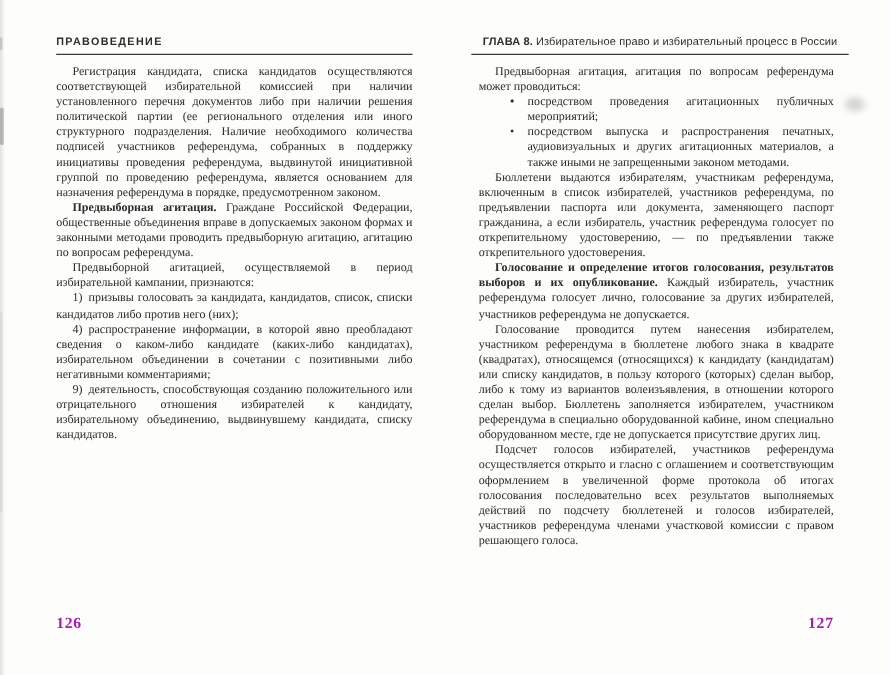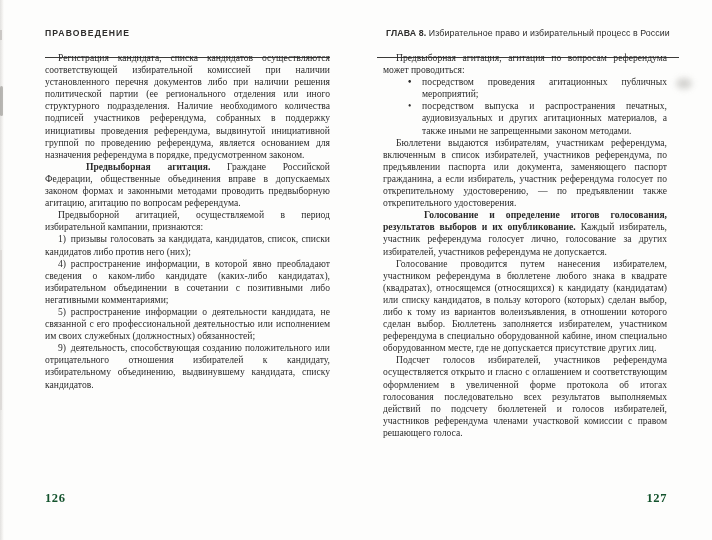--- a/index.html
+++ b/index.html
@@ -22,41 +22,41 @@
   .smudge{position:absolute;left:676px;top:78px;width:16px;height:11px;background:#c9c8c5;border-radius:50%;filter:blur(3px);opacity:.8;}
 
   .page{position:absolute;top:0;height:540px;}
   .page-left{left:45px;width:285px;}
   .page-right{left:383px;width:284px;}
 
   .running-head{
     position:absolute;top:28px;left:0;right:0;
     font-family:"Liberation Sans", sans-serif;
     font-size:8.6px;color:#2e2d2c;
-    padding-bottom:19px;border-bottom:1.2px solid #3b3a38;
+    padding-bottom:5px;border-bottom:1.2px solid #3b3a38;
     white-space:nowrap;
   }
   .page-left .running-head{font-weight:bold;letter-spacing:1.1px;}
   .page-right .running-head{left:-6px;right:-12px;text-align:center;font-size:8.8px;letter-spacing:.1px;}
   .running-head b{font-weight:bold;text-align:right;}
 
   .page-body{
     position:absolute;top:52px;left:0;right:0;
     font-size:9.6px;line-height:12.1px;
     text-align:justify;
     hyphens:auto;-webkit-hyphens:auto;
   }
   .para{margin:0;text-indent:13px;}
-  .para .lead{font-weight:bold;margin-left:28px;}
+  .para .lead{font-weight:bold;}
   .bullet-item{position:relative;margin:0;padding-left:39px;text-indent:0;}
   .bullet-glyph{position:absolute;left:25px;top:-0.5px;}
 
   .page-num{
     position:absolute;top:491px;
-    font-size:12.5px;font-weight:bold;letter-spacing:.6px;color:#14532d;text-align:right;
+    font-size:12.5px;font-weight:bold;letter-spacing:.6px;color:#a21caf;text-align:right;
   }
   .page-left .page-num{left:0;}
   .page-right .page-num{right:0;}
 </style>
 </head>
 <body>
 
 <div class="book">
 
   <div class="edge-strip"></div>
@@ -68,21 +68,20 @@
   <div class="page page-left">
     <div class="running-head">
       <span>ПРАВОВЕДЕНИЕ</span>
     </div>
     <div class="page-body">
       <p class="para"><span>Регистрация кандидата, списка кандидатов осуществляются соответствующей избирательной комиссией при наличии установленного перечня документов либо при наличии решения политической партии (ее регионального отделения или иного структурного подразделения. Наличие необходимого количества подписей участников референдума, собранных в поддержку инициативы проведения референдума, выдвинутой инициативной группой по проведению референдума, является основанием для назначения референдума в порядке, предусмотренном законом.</span></p>
       <p class="para"><b class="lead">Предвыборная агитация.</b><span> Граждане Российской Федерации, общественные объединения вправе в допускаемых законом формах и законными методами проводить предвыборную агитацию, агитацию по вопросам референдума.</span></p>
       <p class="para"><span>Предвыборной агитацией, осуществляемой в период избирательной кампании, признаются:</span></p>
       <p class="para"><span>1) призывы голосовать за кандидата, кандидатов, список, списки кандидатов либо против него (них);</span></p>
       <p class="para"><span>4) распространение информации, в которой явно преобладают сведения о каком-либо кандидате (каких-либо кандидатах), избирательном объединении в сочетании с позитивными либо негативными комментариями;</span></p>
-      <p class="para"><span>5) распространение информации о деятельности кандидата, не связанной с его профессиональной деятельностью или исполнением им своих служебных (должностных) обязанностей;</span></p>
       <p class="para"><span>9) деятельность, способствующая созданию положительного или отрицательного отношения избирателей к кандидату, избирательному объединению, выдвинувшему кандидата, списку кандидатов.</span></p>
     </div>
     <div class="page-num">126</div>
   </div>
 
   <div class="page page-right">
     <div class="running-head">
       <b>ГЛАВА 8.</b>
       <span>Избирательное право и избирательный процесс в России</span>
     </div>

